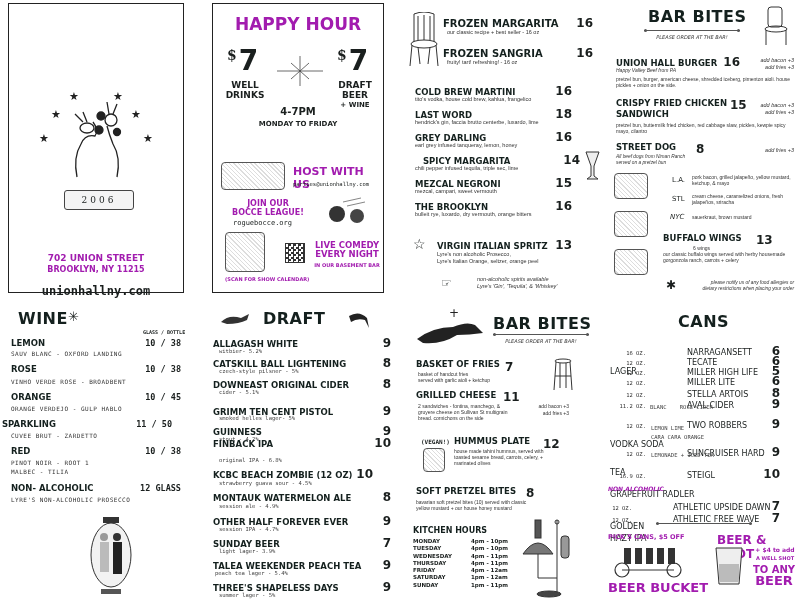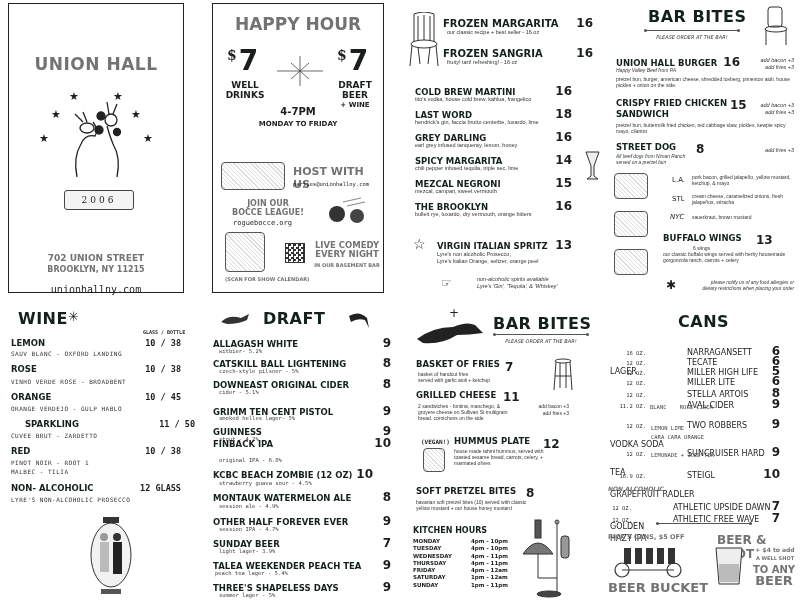--- a/index.html
+++ b/index.html
@@ -1,29 +1,29 @@
 <!DOCTYPE html>
 <html><head>
 <meta charset="utf-8">
 <style>
   * { box-sizing: border-box; margin: 0; padding: 0; }
   html, body { width: 800px; height: 600px; background: #fff; overflow: hidden; }
   body { position: relative; color: #1a1f1e; font-family: "DejaVu Sans", sans-serif; }
   .abs { position: absolute; }
-  .hd { font-family: "DejaVu Sans", sans-serif; font-weight: bold; color: #737373; }
+  .hd { font-family: "DejaVu Sans", sans-serif; font-weight: bold; color: #a21caf; }
   .mono { font-family: "DejaVu Sans Mono", monospace; }
   .desc { font-family: "Liberation Sans", sans-serif; font-size: 5.5px; color: #333; line-height: 7px; }
   .it { font-style: italic; }
 
   
   #logo-panel { left: 8px; top: 3px; width: 176px; height: 290px; border: 1.5px solid #222; }
   #logo-panel .title { position: absolute; top: 50px; width: 100%; text-align: center; font-size: 17px; letter-spacing: 0.5px; }
   #logo-panel .addr1 { position: absolute; top: 249px; width: 100%; text-align: center; font-size: 9px; font-weight: bold; }
   #logo-panel .addr2 { position: absolute; top: 261px; width: 100%; text-align: center; font-size: 8px; font-weight: bold; }
-  #logo-panel .web { position: absolute; top: 280px; width: 100%; text-align: center; font-size: 10px; }
+  #logo-panel .web { position: absolute; top: 280px; width: 100%; text-align: center; font-size: 12px; font-weight: bold; }
   .banner { position: absolute; left: 55px; top: 186px; width: 70px; height: 20px; border: 1px solid #444; border-radius: 3px; text-align: center; font-family: "DejaVu Serif", serif; font-size: 9px; letter-spacing: 3px; line-height: 18px; background: #f4f4f4; }
 
   
   #hh-panel { left: 212px; top: 3px; width: 172px; height: 290px; border: 1.5px solid #222; }
   #hh-panel .hh-title { position: absolute; top: 10px; width: 100%; text-align: center; font-size: 17px; }
   .price7 { position: absolute; top: 40px; font-size: 28px; font-weight: bold; font-family: "DejaVu Sans", sans-serif; }
   .price7 sup { font-size: 14px; font-family: "DejaVu Serif", serif; vertical-align: 10px; margin-right: 2px; }
   .hh-lbl { position: absolute; font-size: 9px; font-weight: bold; text-align: center; line-height: 10px; }
   .hh-sub { font-size: 7px; }
   .hh-time { position: absolute; top: 102px; width: 100%; text-align: center; font-size: 10px; font-weight: bold; }
@@ -46,21 +46,20 @@
   .icon-sketch { position: absolute; border: 1px solid #555; border-radius: 4px; background: repeating-linear-gradient(45deg, #fff 0 2px, #ddd 2px 3px); }
   .oz { font-size: 5.5px; font-family: "DejaVu Sans Mono", monospace; color: #333; display: inline-block; width: 36px; text-align: right; margin-right: 5px; }
   .can-nm { font-size: 8px; font-weight: normal; margin-left: 36px; }
   .hours td { font-size: 5.5px; font-weight: bold; padding: 0; line-height: 7.3px; }
   .hours td:first-child { width: 58px; }
 </style>
 </head>
 <body>
 
 <div id="logo-panel" class="abs">
-  <div class="title hd">UNION HALL</div>
   <svg style="position:absolute;left:28px;top:78px" width="120" height="100" viewBox="0 0 120 100">
     <g fill="#222" font-size="11" font-family="DejaVu Sans, sans-serif">
       <text x="32" y="18">★</text>
         <text x="76" y="18">★</text>
       <text x="14" y="36">★</text>
         <text x="94" y="36">★</text>
       <text x="2" y="60">★</text>
         <text x="106" y="60">★</text>
     </g>
     <g stroke="#222" fill="none" stroke-width="1.3">
@@ -152,21 +151,21 @@
   <div class="row" style="left:10px;top:107px;width:157px">
       <span class="nm">LAST WORD</span>
       <span class="pr">18</span>
     </div>
   <div class="sub desc" style="left:10px;top:119px">hendrick's gin, faccia brutto centerbe, luxardo, lime</div>
   <div class="row" style="left:10px;top:130px;width:157px">
       <span class="nm">GREY DARLING</span>
       <span class="pr">16</span>
     </div>
   <div class="sub desc" style="left:10px;top:142px">earl grey infused tanqueray, lemon, honey</div>
-  <div class="row" style="left:10px;top:153px;width:157px">
+  <div class="row" style="left:18px;top:153px;width:157px">
       <span class="nm">SPICY MARGARITA</span>
       <span class="pr">14</span>
     </div>
   <div class="sub desc" style="left:10px;top:165px">chili pepper infused tequila, triple sec, lime</div>
   <div class="row" style="left:10px;top:176px;width:157px">
       <span class="nm">MEZCAL NEGRONI</span>
       <span class="pr">15</span>
     </div>
   <div class="sub desc" style="left:10px;top:188px">mezcal, campari, sweet vermouth</div>
   <div class="row" style="left:10px;top:199px;width:157px">
@@ -272,21 +271,21 @@
   <div class="row" style="left:11px;top:64px;width:170px">
       <span class="nm">ROSE</span>
       <span class="prm">10 / 38</span>
     </div>
   <div class="sub wdesc" style="left:11px;top:78px">VINHO VERDE ROSE - BROADBENT</div>
   <div class="row" style="left:11px;top:92px;width:170px">
       <span class="nm">ORANGE</span>
       <span class="prm">10 / 45</span>
     </div>
   <div class="sub wdesc" style="left:11px;top:105px">ORANGE VERDEJO - GULP HABLO</div>
-  <div class="row" style="left:25px;top:119px;width:170px">
+  <div class="row" style="left:2px;top:119px;width:170px">
       <span class="nm">SPARKLING</span>
       <span class="prm">11 / 50</span>
     </div>
   <div class="sub wdesc" style="left:11px;top:132px">CUVEE BRUT - ZARDETTO</div>
   <div class="row" style="left:11px;top:146px;width:170px">
       <span class="nm">RED</span>
       <span class="prm">10 / 38</span>
     </div>
   <div class="sub wdesc" style="left:11px;top:158px;line-height:9px">
       <div>PINOT NOIR - ROOT 1</div>

